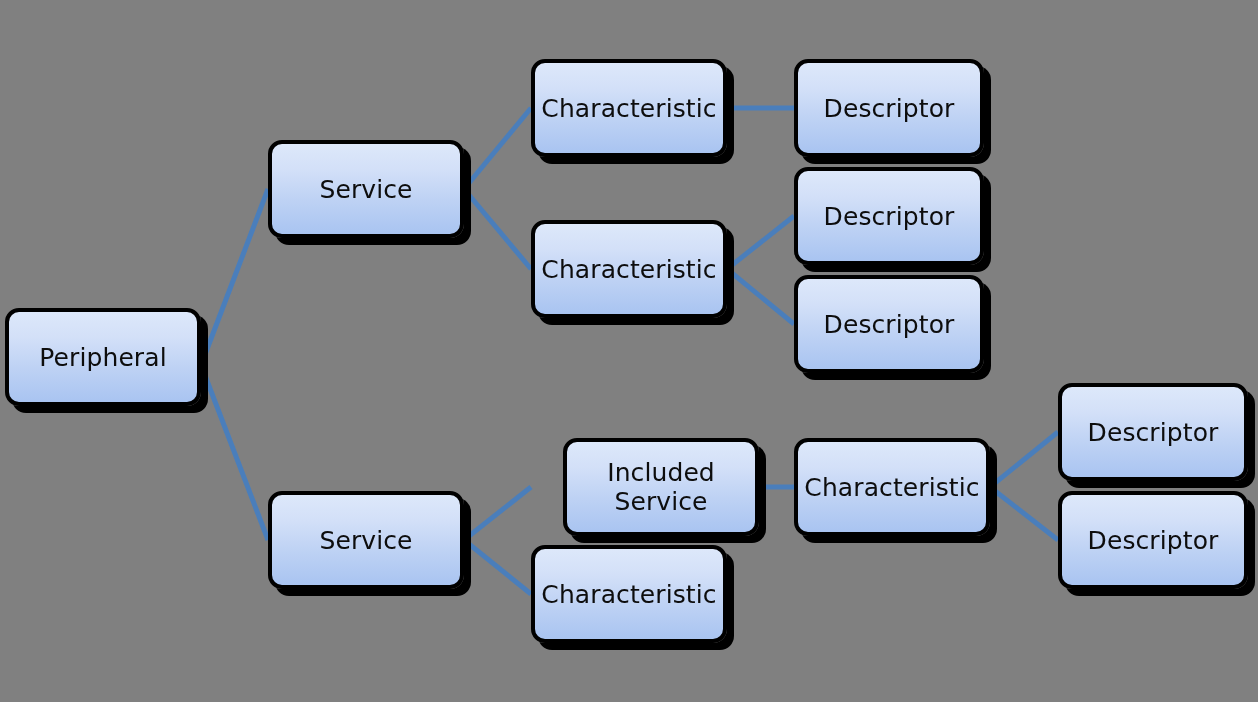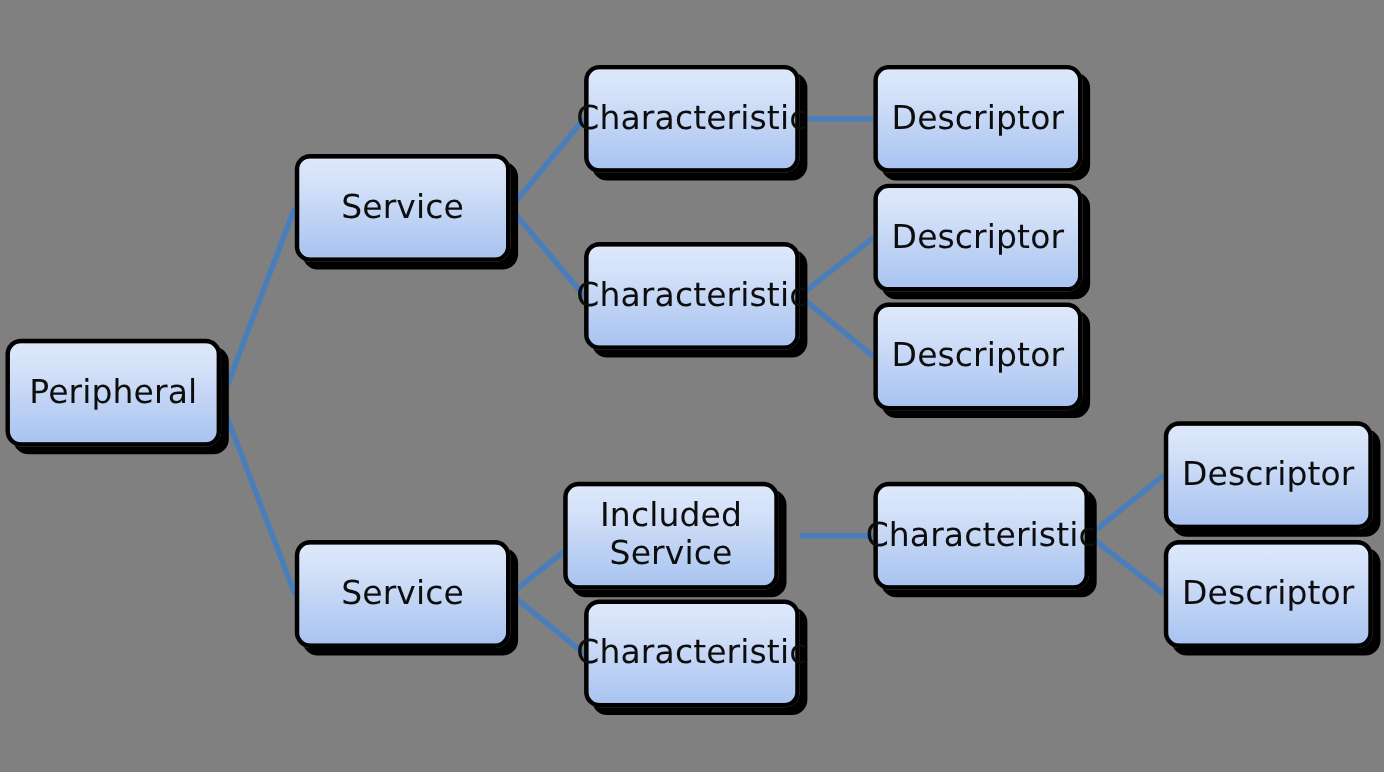--- a/index.html
+++ b/index.html
@@ -36,21 +36,21 @@
     box-sizing: border-box;
     border: 4px solid #000000;
     border-radius: 14px;
     background: linear-gradient(to bottom, #dde8fa 0%, #d3e0f8 28%, #bed2f4 62%, #a9c4f1 100%);
     box-shadow: 7px 7px 0 0 #000000;
     display: flex;
     align-items: center;
     justify-content: center;
     text-align: center;
     color: #0d0d0d;
-    font-size: 30px;
+    font-size: 25px;
     line-height: 1.16;
     letter-spacing: 0.1px;
     white-space: pre-line;
     user-select: none;
   }
 </style>
 </head>
 <body>
 
 <div id="stage">
@@ -67,21 +67,21 @@
       <line x1="727" y1="487" x2="794" y2="487" stroke="#4a7ebb" stroke-width="5" stroke-linecap="butt"></line>
       <line x1="990" y1="487" x2="1058" y2="432" stroke="#4a7ebb" stroke-width="5" stroke-linecap="butt"></line>
       <line x1="990" y1="487" x2="1058" y2="540" stroke="#4a7ebb" stroke-width="5" stroke-linecap="butt"></line>
     </svg>
   <div id="node-layer">
       <div class="node" style="left: 5px; top: 308px; width: 196px; height: 98px;">Peripheral</div>
       <div class="node" style="left: 268px; top: 140px; width: 196px; height: 98px;">Service</div>
       <div class="node" style="left: 268px; top: 491px; width: 196px; height: 98px;">Service</div>
       <div class="node" style="left: 531px; top: 59px; width: 196px; height: 98px;">Characteristic</div>
       <div class="node" style="left: 531px; top: 220px; width: 196px; height: 98px;">Characteristic</div>
-      <div class="node" style="left: 512px; top: 438px; width: 196px; height: 98px;">Included
+      <div class="node" style="left: 563px; top: 438px; width: 196px; height: 98px;">Included
 Service</div>
       <div class="node" style="left: 531px; top: 545px; width: 196px; height: 98px;">Characteristic</div>
       <div class="node" style="left: 794px; top: 59px; width: 190px; height: 98px;">Descriptor</div>
       <div class="node" style="left: 794px; top: 167px; width: 190px; height: 98px;">Descriptor</div>
       <div class="node" style="left: 794px; top: 275px; width: 190px; height: 98px;">Descriptor</div>
       <div class="node" style="left: 794px; top: 438px; width: 196px; height: 98px;">Characteristic</div>
       <div class="node" style="left: 1058px; top: 383px; width: 190px; height: 98px;">Descriptor</div>
       <div class="node" style="left: 1058px; top: 491px; width: 190px; height: 98px;">Descriptor</div>
     </div>
 </div>

